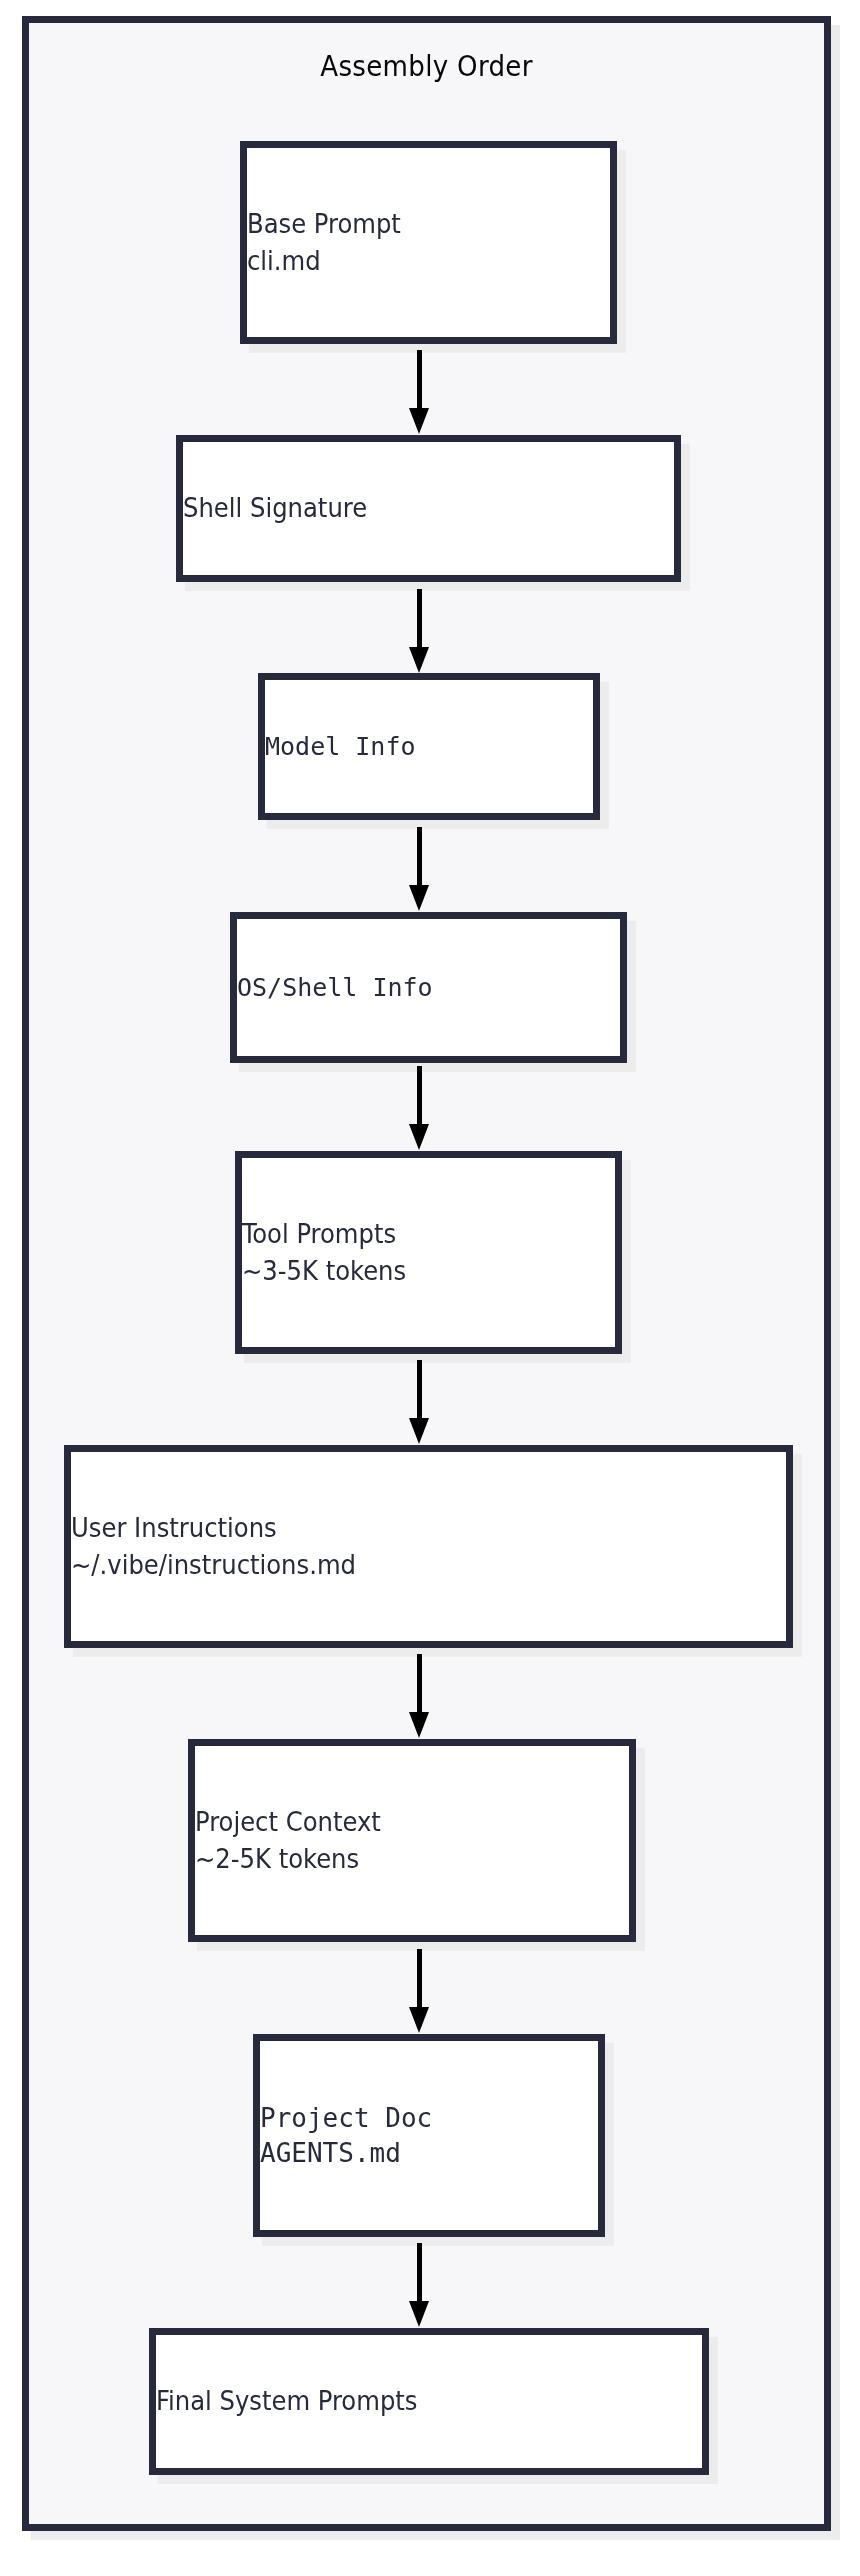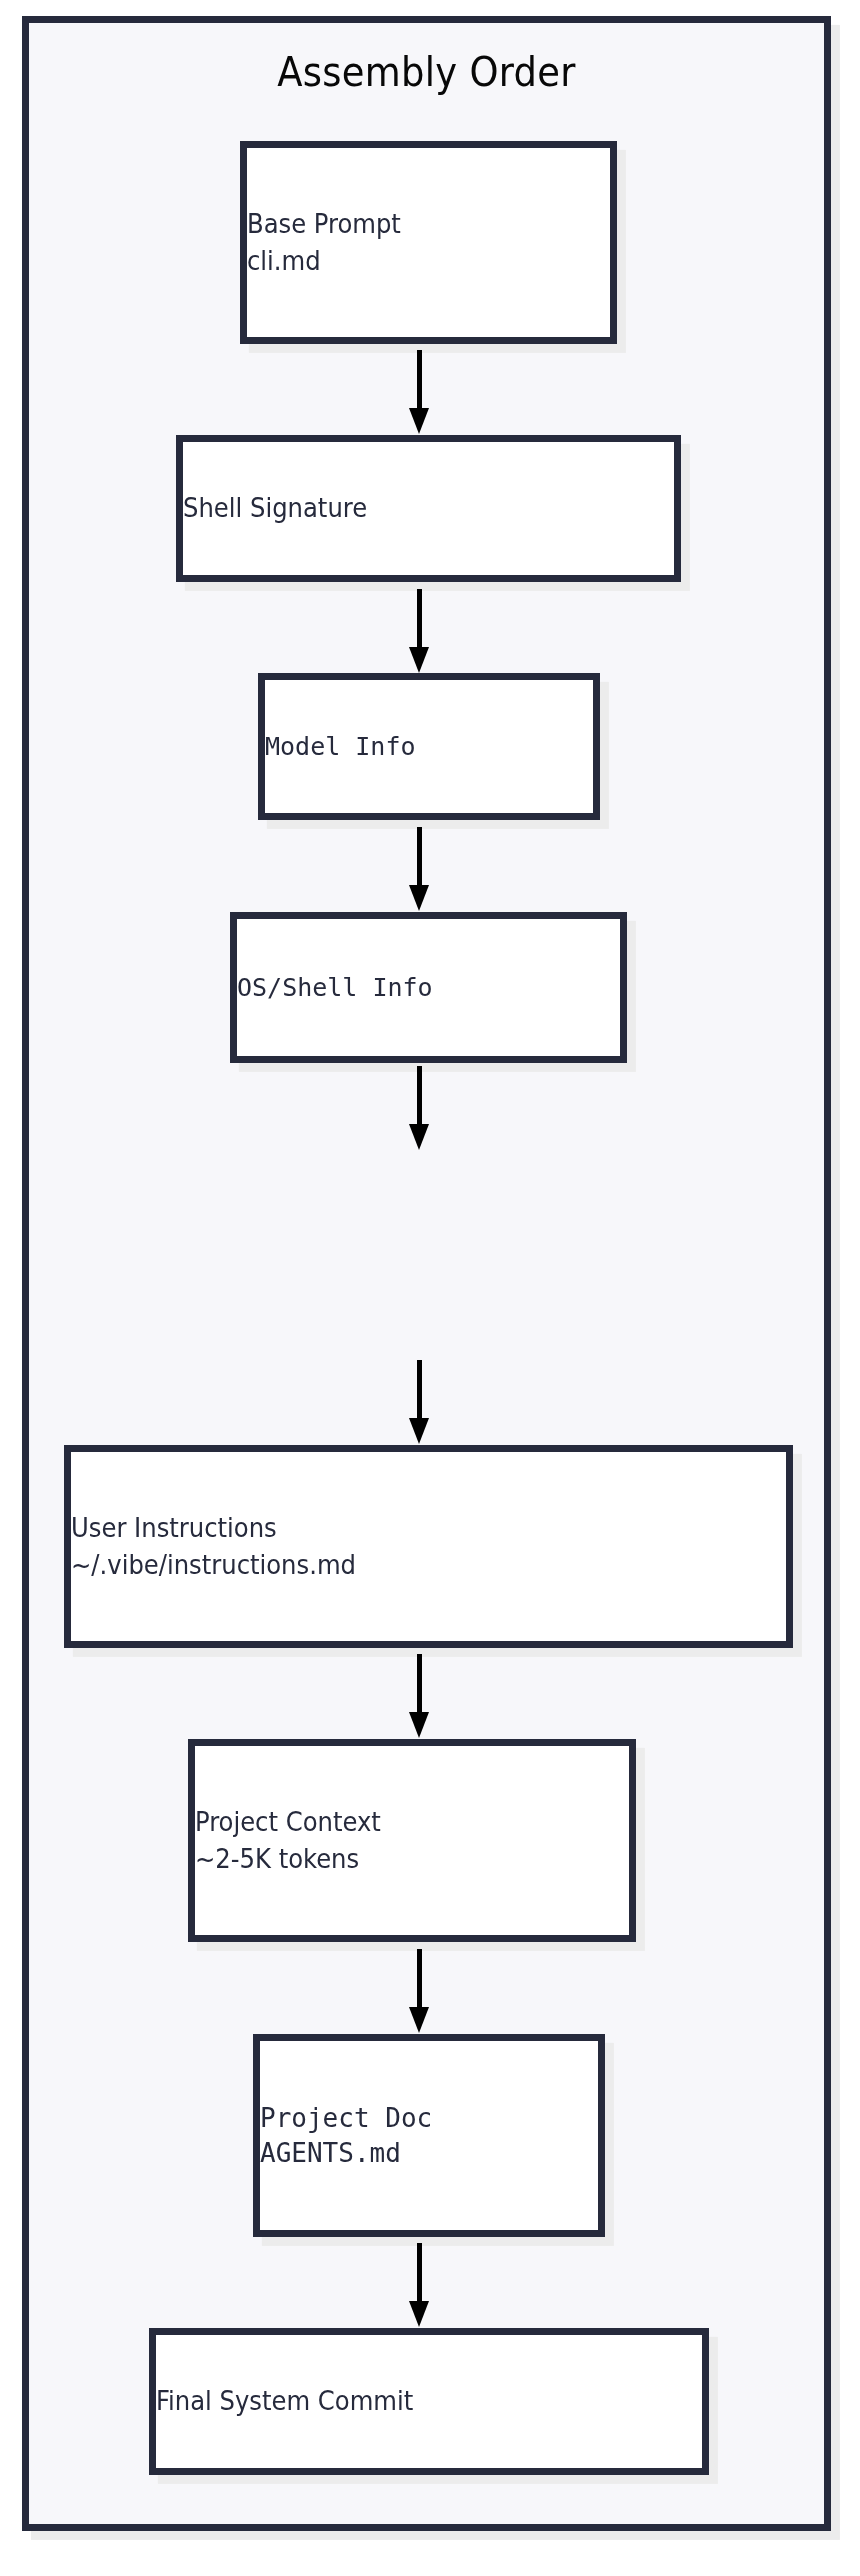--- a/index.html
+++ b/index.html
@@ -34,21 +34,21 @@
     border: 7px solid #262a3c;
     box-shadow: 8.9px 8.9px 0 0 #ececec;
   }
 
   .subgraph-title {
     position: absolute;
     left: 0;
     right: 0;
     top: 29px;
     text-align: center;
-    font-size: 41px;
+    font-size: 29px;
     line-height: 1;
     color: #080808;
     letter-spacing: 0.3px;
     font-family: "DejaVu Sans Condensed", "Liberation Sans", sans-serif;
   }
 
   
   .node {
     position: absolute;
     box-sizing: border-box;
@@ -140,20 +140,24 @@
 
   <div class="node mono" style="left:230px; top:912px; width:397px; height:151px;">
     <span class="line">OS/Shell Info</span>
   </div>
 
   <div class="arrow" style="left:409px; top:1066px; height:85px;">
     <div class="shaft" style="height:58px;"></div>
     <div class="head" style="top:58px;"></div>
   </div>
 
+  <div class="node cond" style="left:235px; top:1151px; width:387px; height:203px;">
+    <span class="line">Tool Prompts</span>
+    <span class="line">~3-5K tokens</span>
+  </div>
 
   <div class="arrow" style="left:409px; top:1360px; height:85px;">
     <div class="shaft" style="height:58px;"></div>
     <div class="head" style="top:58px;"></div>
   </div>
 
   <div class="node cond" style="left:64px; top:1445px; width:729px; height:203px;">
     <span class="line">User Instructions</span>
     <span class="line">~/.vibe/instructions.md</span>
   </div>
@@ -177,17 +181,17 @@
     <span class="line">Project Doc</span>
     <span class="line">AGENTS.md</span>
   </div>
 
   <div class="arrow" style="left:409px; top:2243px; height:85px;">
     <div class="shaft" style="height:58px;"></div>
     <div class="head" style="top:58px;"></div>
   </div>
 
   <div class="node cond" style="left:149px; top:2328px; width:560px; height:147px;">
-    <span class="line">Final System Commit</span>
+    <span class="line">Final System Prompts</span>
   </div>
 
 </div>
 
 
 </body></html>

